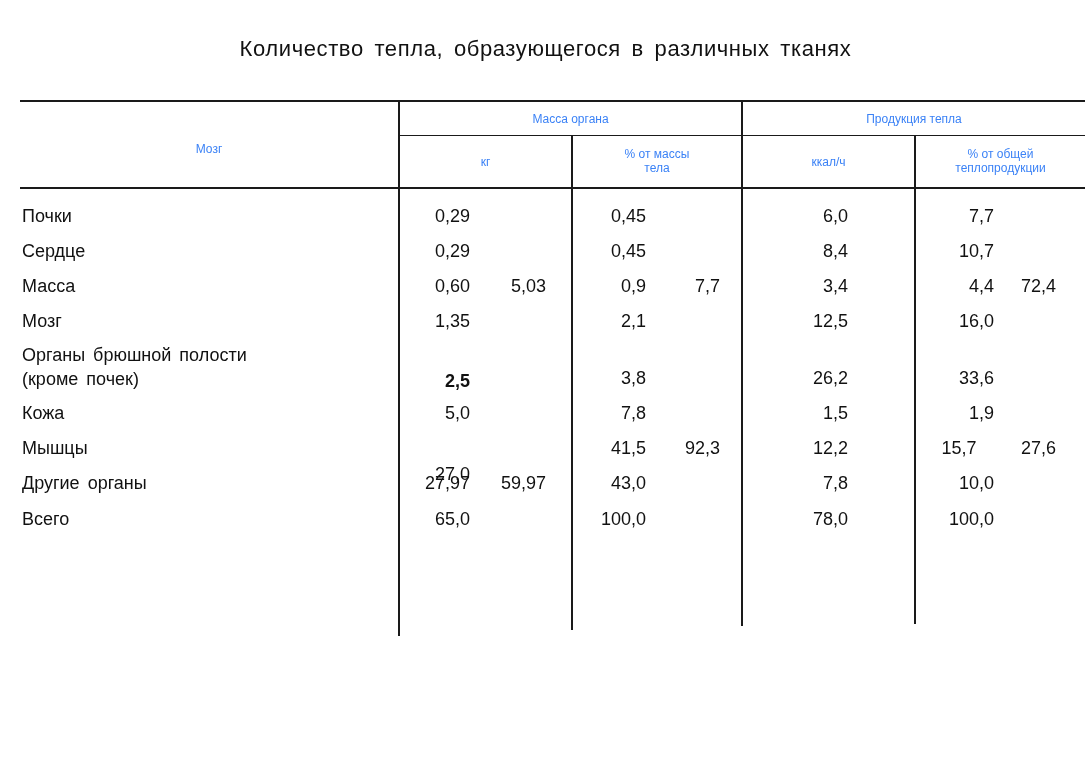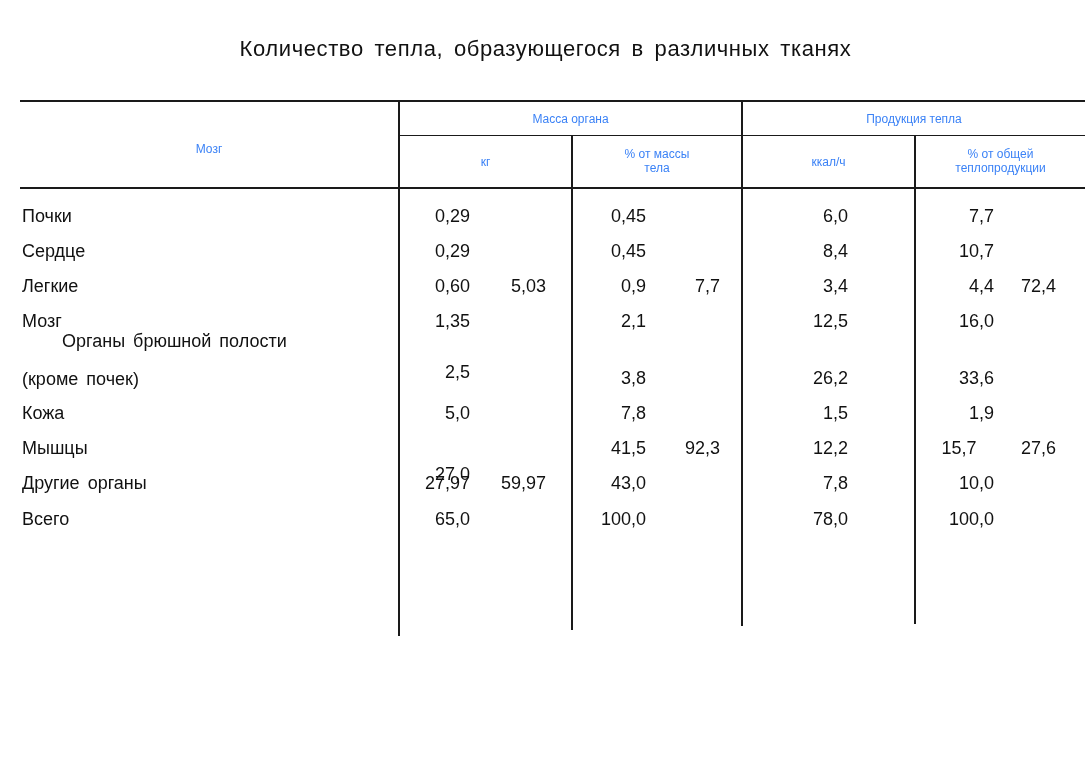--- a/index.html
+++ b/index.html
@@ -54,38 +54,38 @@
 <div class="cell r" style="left:586px; width:60px; top:205px;">0,45</div>
 <div class="cell r" style="left:780px; width:68px; top:205px;">6,0</div>
 <div class="cell r" style="left:924px; width:70px; top:205px;">7,7</div>
 
 <div class="organ" style="top:240px;">Сердце</div>
 <div class="cell r" style="left:410px; width:60px; top:240px;">0,29</div>
 <div class="cell r" style="left:586px; width:60px; top:240px;">0,45</div>
 <div class="cell r" style="left:780px; width:68px; top:240px;">8,4</div>
 <div class="cell r" style="left:924px; width:70px; top:240px;">10,7</div>
 
-<div class="organ" style="top:275px;">Легкие</div>
+<div class="organ" style="top:275px;">Масса</div>
 <div class="cell r" style="left:410px; width:60px; top:275px;">0,60</div>
 <div class="cell r" style="left:480px; width:66px; top:275px;">5,03</div>
 <div class="cell r" style="left:586px; width:60px; top:275px;">0,9</div>
 <div class="cell r" style="left:656px; width:64px; top:275px;">7,7</div>
 <div class="cell r" style="left:780px; width:68px; top:275px;">3,4</div>
 <div class="cell r" style="left:924px; width:70px; top:275px;">4,4</div>
 <div class="cell r" style="left:1000px; width:56px; top:275px;">72,4</div>
 
 <div class="organ" style="top:310px;">Мозг</div>
 <div class="cell r" style="left:410px; width:60px; top:310px;">1,35</div>
 <div class="cell r" style="left:586px; width:60px; top:310px;">2,1</div>
 <div class="cell r" style="left:780px; width:68px; top:310px;">12,5</div>
 <div class="cell r" style="left:924px; width:70px; top:310px;">16,0</div>
 
-<div class="organ" style="top:330px;margin-left:40px;">Органы брюшной полости</div>
+<div class="organ" style="top:344px;">Органы брюшной полости</div>
 <div class="organ" style="top:368px;">(кроме почек)</div>
-<div class="cell r" style="left:410px; width:60px; top:361px;">2,5</div>
+<div class="cell r" style="left:410px; width:60px; top:370px;font-weight:bold;">2,5</div>
 <div class="cell r" style="left:586px; width:60px; top:367px;">3,8</div>
 <div class="cell r" style="left:780px; width:68px; top:367px;">26,2</div>
 <div class="cell r" style="left:924px; width:70px; top:367px;">33,6</div>
 
 <div class="organ" style="top:402px;">Кожа</div>
 <div class="cell r" style="left:410px; width:60px; top:402px;">5,0</div>
 <div class="cell r" style="left:586px; width:60px; top:402px;">7,8</div>
 <div class="cell r" style="left:780px; width:68px; top:402px;">1,5</div>
 <div class="cell r" style="left:924px; width:70px; top:402px;">1,9</div>
 

